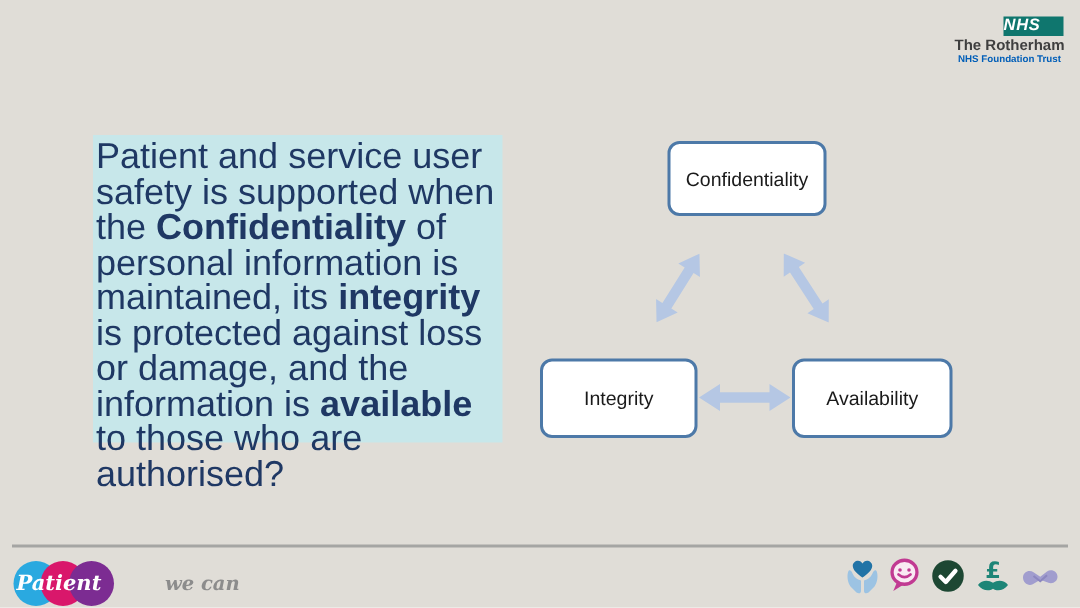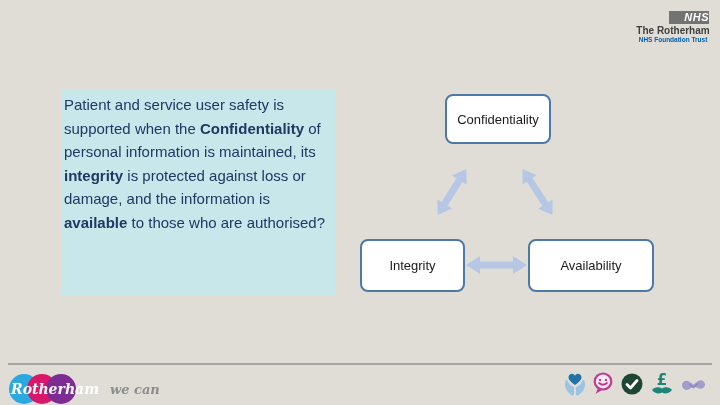--- a/index.html
+++ b/index.html
@@ -4,42 +4,42 @@
 <style>
   html,body{margin:0;padding:0;}
   body{font-family:"Liberation Sans",sans-serif;}
   #slide{
     position:relative;width:720px;height:405px;overflow:hidden;
     background:#e0ddd7;
   }
   
   .nhs-logo{position:absolute;top:11px;right:8px;width:78px;text-align:center;}
   .nhs-box{
-    width:40px;height:13px;margin:0 3px 2px auto;background:#737373;
+    width:40px;height:13px;margin:0 3px 2px auto;background:#0f766e;
     color:#ffffff;font-style:italic;font-weight:bold;font-size:11px;line-height:13px;
-    text-align:right;letter-spacing:.5px;
+    text-align:left;letter-spacing:.5px;
   }
   .trust-name{font-size:10px;font-weight:bold;color:#3f3f3f;line-height:10px;white-space:nowrap;}
   .trust-sub{font-size:6.5px;font-weight:bold;color:#005eb8;line-height:8px;white-space:nowrap;}
   
   .statement{
     position:absolute;left:62px;top:90px;width:273px;height:205px;
     background:#c7e7ea;box-sizing:border-box;padding:3px 1px 0 2px;
-    font-size:15px;line-height:23.5px;color:#1f3864;
+    font-size:24px;line-height:23.5px;color:#1f3864;
   }
   .statement b{font-weight:bold;}
   
   .dbox{
     position:absolute;background:#ffffff;border:2px solid #4d79a8;border-radius:8px;
     box-sizing:border-box;display:flex;align-items:center;justify-content:center;
     font-size:13px;color:#1a1a1a;
   }
   #box-confidentiality{left:445px;top:94px;width:106px;height:50px;}
   #box-integrity{left:360px;top:239px;width:105px;height:53px;}
-  #box-availability{left:528px;top:239px;width:126px;height:53px;}
+  #box-availability{left:528px;top:239px;width:107px;height:53px;}
   .arrow{position:absolute;}
   #arrow-ci{left:425px;top:182px;width:54px;height:20px;transform:rotate(-58deg);}
   #arrow-ca{left:510px;top:182px;width:55px;height:20px;transform:rotate(57deg);}
   #arrow-ia{left:466px;top:254px;width:61px;height:22px;}
   
   .footer-line{position:absolute;left:8px;top:363px;width:704px;height:2px;background:#a5a5a3;}
   .circle{position:absolute;width:30px;height:30px;border-radius:50%;top:374px;}
   .c-blue{left:9px;background:#2aa9e0;z-index:1;}
   .c-pink{left:27px;background:#d9176b;z-index:2;}
   .c-purple{left:46px;background:#7c2c92;z-index:3;}
@@ -100,21 +100,21 @@
       </svg>
     </div>
   </div>
 
   <div class="footer-line"></div>
 
   <div>
     <div class="circle c-blue"></div>
     <div class="circle c-pink"></div>
     <div class="circle c-purple"></div>
-    <div class="together-txt">Rotherham</div>
+    <div class="together-txt">Patient</div>
     <div class="wecan-txt">we can</div>
   </div>
 
   <div class="value-icons">
     <span>
       <svg width="22" height="27" viewBox="0 0 22 27">
         <path d="M1.5 10 C0.5 13 1 17 3 20 L7 24 C8.5 25 10 24.5 10 23 L10 16 C7.5 15.5 5 13.5 4 10.5 C3.3 9 2 8.5 1.5 10 Z" fill="#9cc3e3"></path>
         <path d="M20.5 10 C21.5 13 21 17 19 20 L15 24 C13.5 25 12 24.5 12 23 L12 16 C14.5 15.5 17 13.5 18 10.5 C18.7 9 20 8.5 20.5 10 Z" fill="#9cc3e3"></path>
         <path d="M11 14 C11 14 4.5 10 4.5 6.3 C4.5 4.1 6.3 2.8 8 2.8 C9.3 2.8 10.4 3.6 11 4.7 C11.6 3.6 12.7 2.8 14 2.8 C15.7 2.8 17.5 4.1 17.5 6.3 C17.5 10 11 14 11 14 Z" fill="#2173a6"></path>
       </svg>

